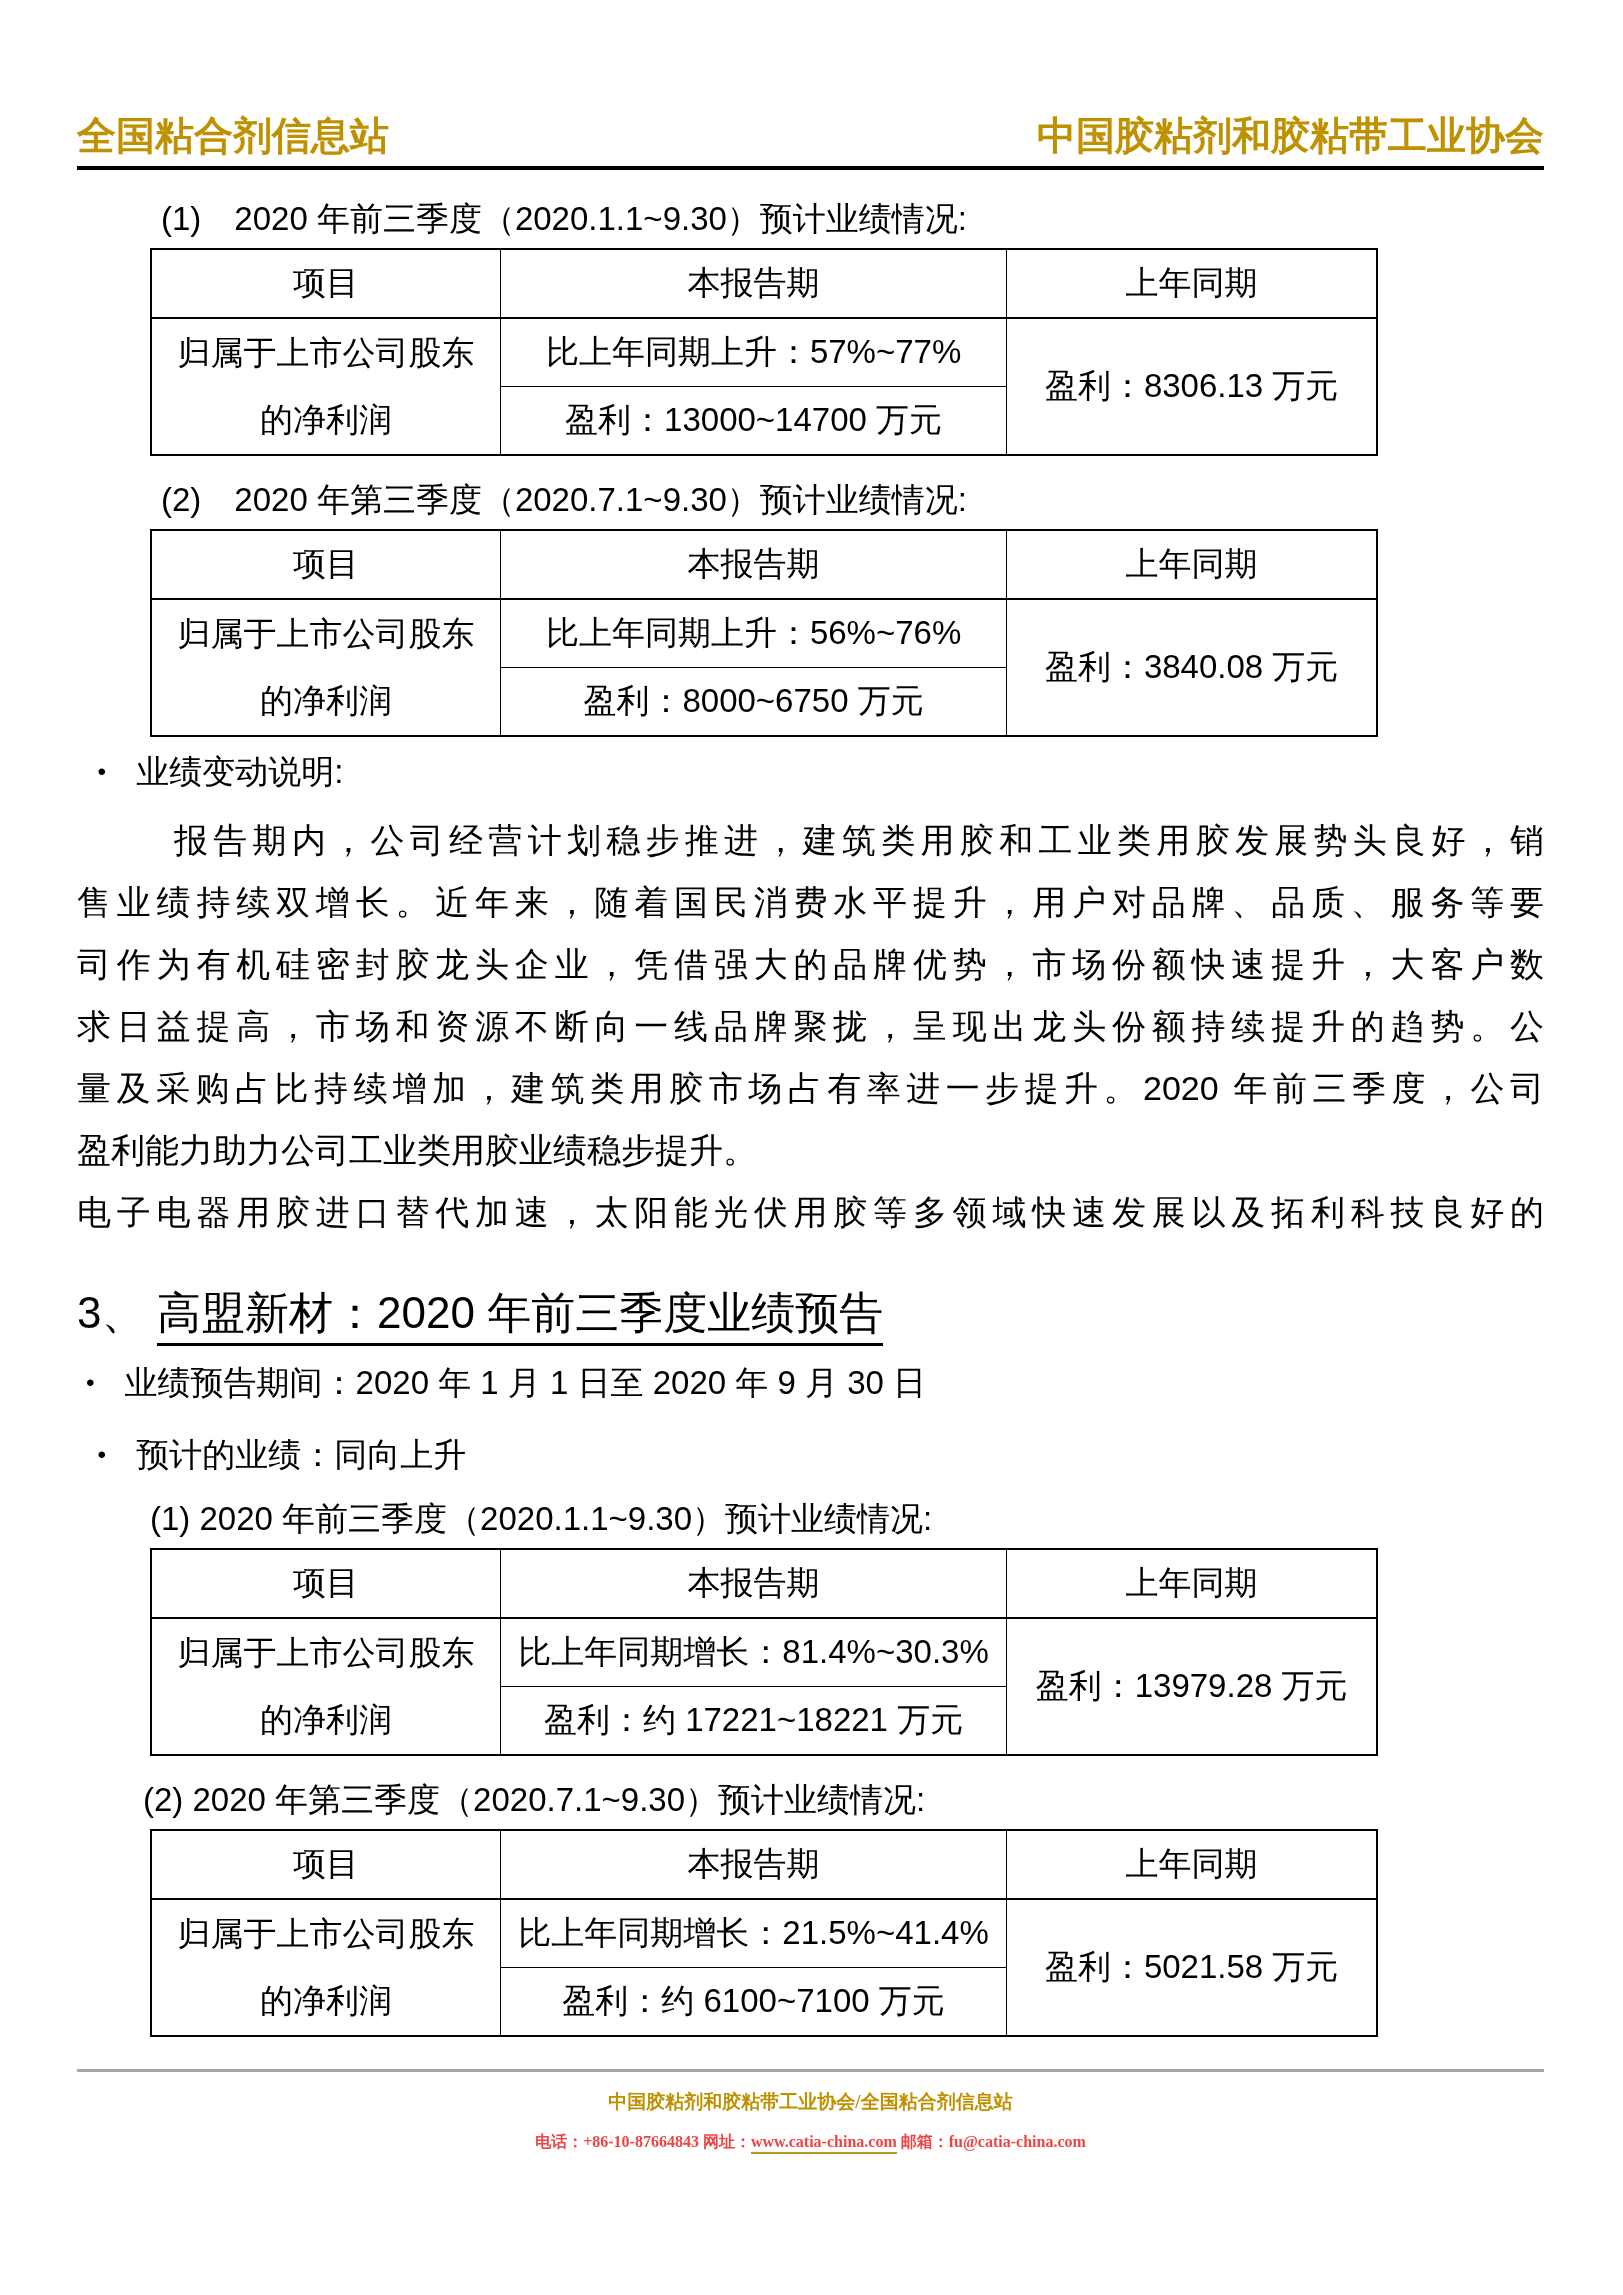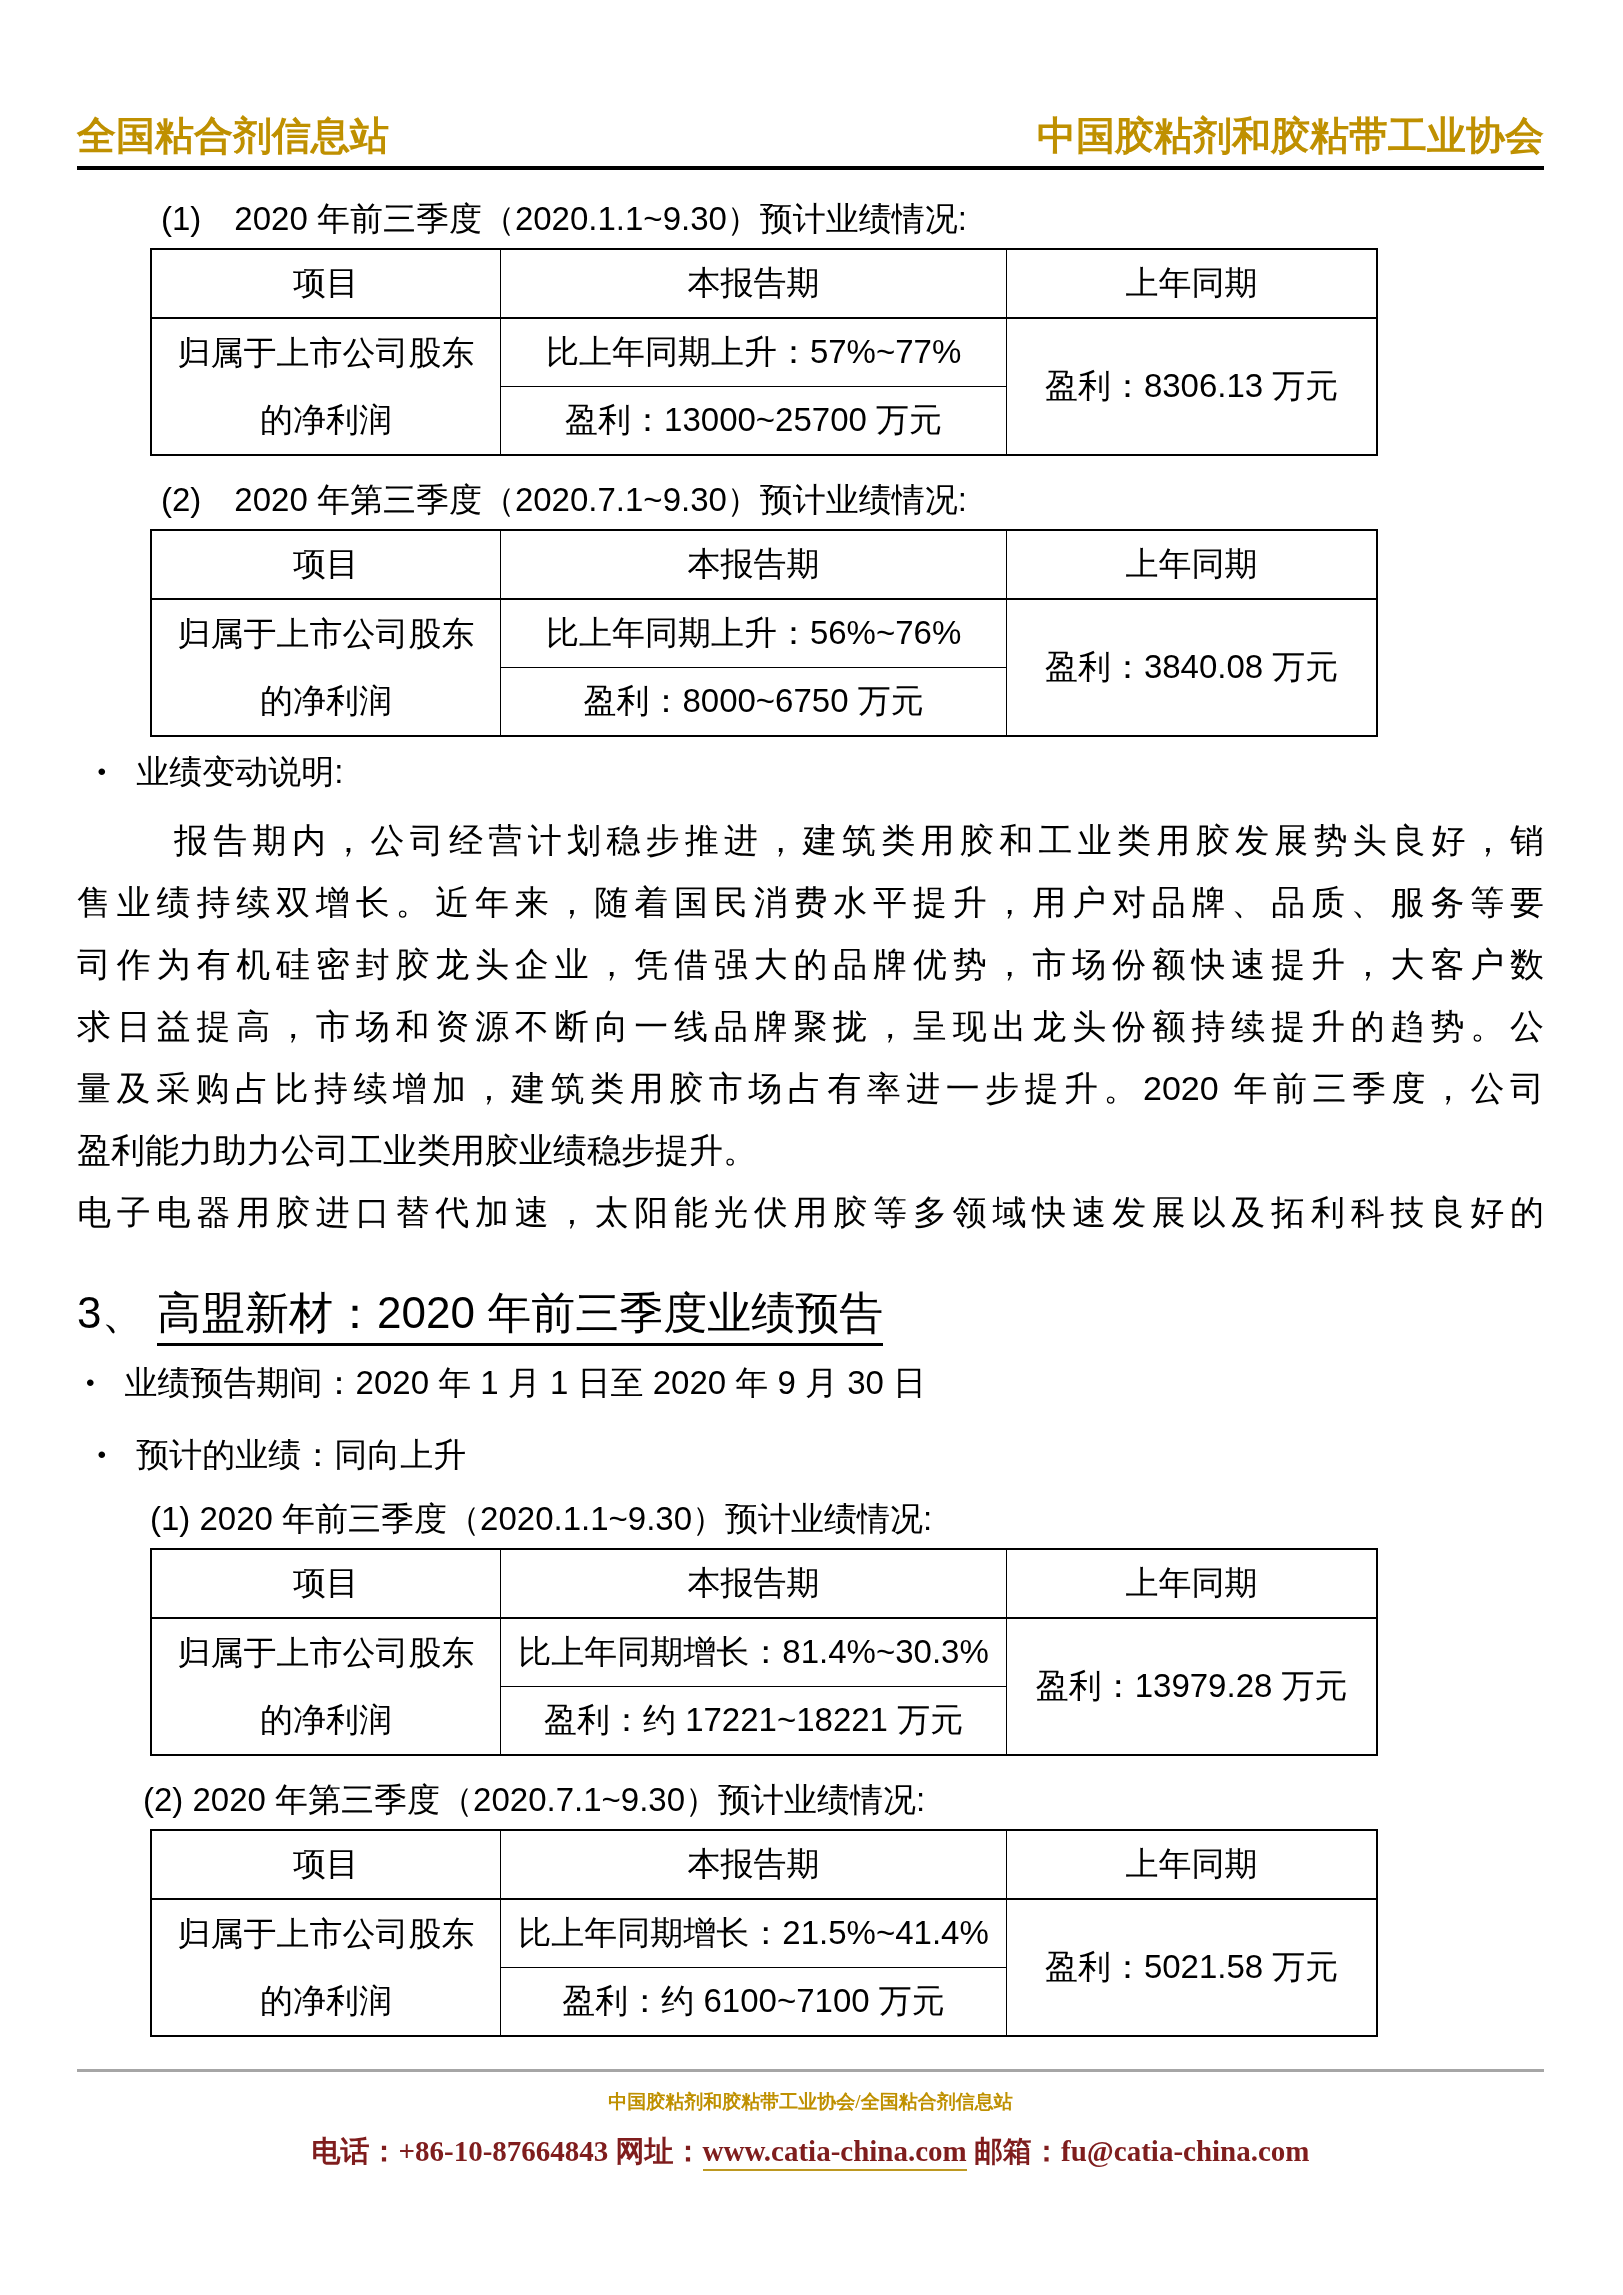--- a/index.html
+++ b/index.html
@@ -44,21 +44,21 @@
   .para .pline.first {text-indent:97px;}
   .para .pline.last {text-align:left; text-align-last:left;}
   
   .sec-title {margin-top:47px; font-size:44px; font-weight:normal; line-height:45px;}
   .sec-title .num {margin-right:11.6px;}
   .sec-title .underlined {border-bottom:3.9px solid #000; padding-bottom:6.4px;}
   
   .footer-rule {border-top:3.2px solid #a6a6a6; margin-top:32px;}
   .f1 {margin-top:17px; text-align:center; font-size:19px; font-weight:bold; color:#bf9000;
        font-family:"Liberation Serif", serif;}
-  .f2 {margin-top:16.7px; text-align:center; font-size:29px; font-weight:bold; color:#7f1d1d;
+  .f2 {margin-top:16.7px; text-align:center; font-size:16px; font-weight:bold; color:#ef4444;
        font-family:"Liberation Serif", serif;}
   .f2 .link {border-bottom:2.6px solid #bd9820; padding-bottom:1.9px;}
 </style>
 </head>
 <body>
 
 <div class="page">
 
   <div class="doc-header">
     <span class="gold">全国粘合剂信息站</span>
@@ -82,21 +82,21 @@
     </tr>
     <tr class="brow">
       <td rowspan="2">
         <div class="label-line">归属于上市公司股东</div>
         <div class="label-line">的净利润</div>
       </td>
       <td>比上年同期上升：57%~77%</td>
       <td rowspan="2">盈利：8306.13 万元</td>
     </tr>
     <tr class="brow">
-      <td>盈利：13000~25700 万元</td>
+      <td>盈利：13000~14700 万元</td>
     </tr>
   </tbody>
     </table>
 
   <div class="h-num ind1" style="margin-top:23px">(2)　2020 年第三季度（2020.7.1~9.30）预计业绩情况:</div>
 
   <table class="ptable">
     <colgroup>
         <col style="width:28.5%">
         <col style="width:41.3%">

